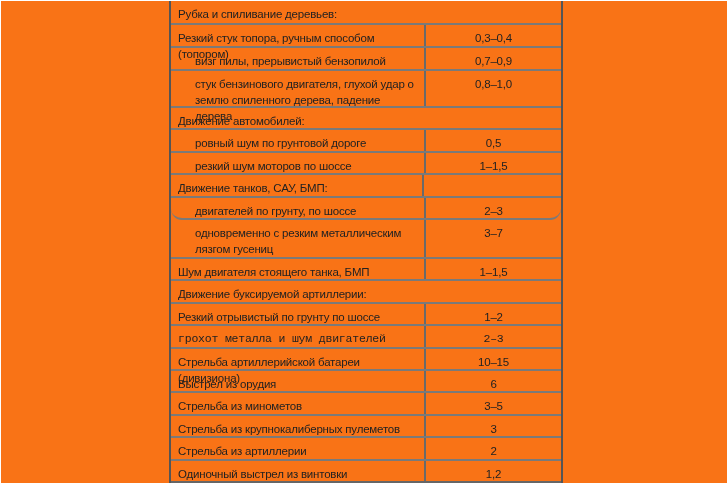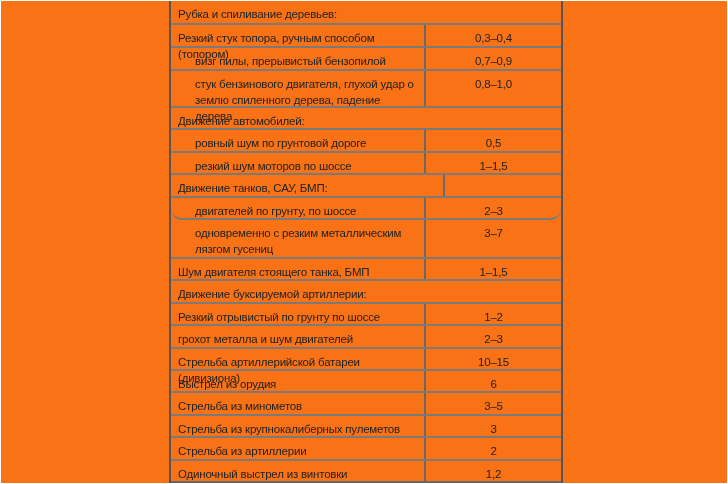--- a/index.html
+++ b/index.html
@@ -56,21 +56,21 @@
       flex: 1;
       text-align: center;
       padding-top: 5px;
       line-height: 16px;
     }
     .row.section .cell-label {
       width: 100%;
       border-right: none;
     }
     .row.section.with-divider .cell-label {
-      width: 274px;
+      width: 253px;
       border-right: 2px solid #6a6a6a;
     }
   </style>
 </head>
 <body>
 
 <div class="page">
   <div class="table" id="noise-table">
       <div class="row section" style="height: 24px;">
         <div class="cell-label">Рубка и спиливание деревьев:</div>
@@ -114,21 +114,21 @@
         <div class="cell-label">Шум двигателя стоящего танка, БМП</div>
         <div class="cell-value">1–1,5</div>
       </div>
       <div class="row section" style="height: 23px;">
         <div class="cell-label">Движение буксируемой артиллерии:</div>
       </div>
       <div class="row" style="height: 22px;">
         <div class="cell-label">Резкий отрывистый по грунту по шоссе</div>
         <div class="cell-value">1–2</div>
       </div>
-      <div class="row" style="height: 23px;">
+      <div class="row" style="height: 23px; font-family: Liberation Mono, monospace;">
         <div class="cell-label">грохот металла и шум двигателей</div>
         <div class="cell-value">2–3</div>
       </div>
       <div class="row" style="height: 22px;">
         <div class="cell-label">Стрельба артиллерийской батареи (дивизиона)</div>
         <div class="cell-value">10–15</div>
       </div>
       <div class="row" style="height: 22px;">
         <div class="cell-label">Выстрел из орудия</div>
         <div class="cell-value">6</div>

